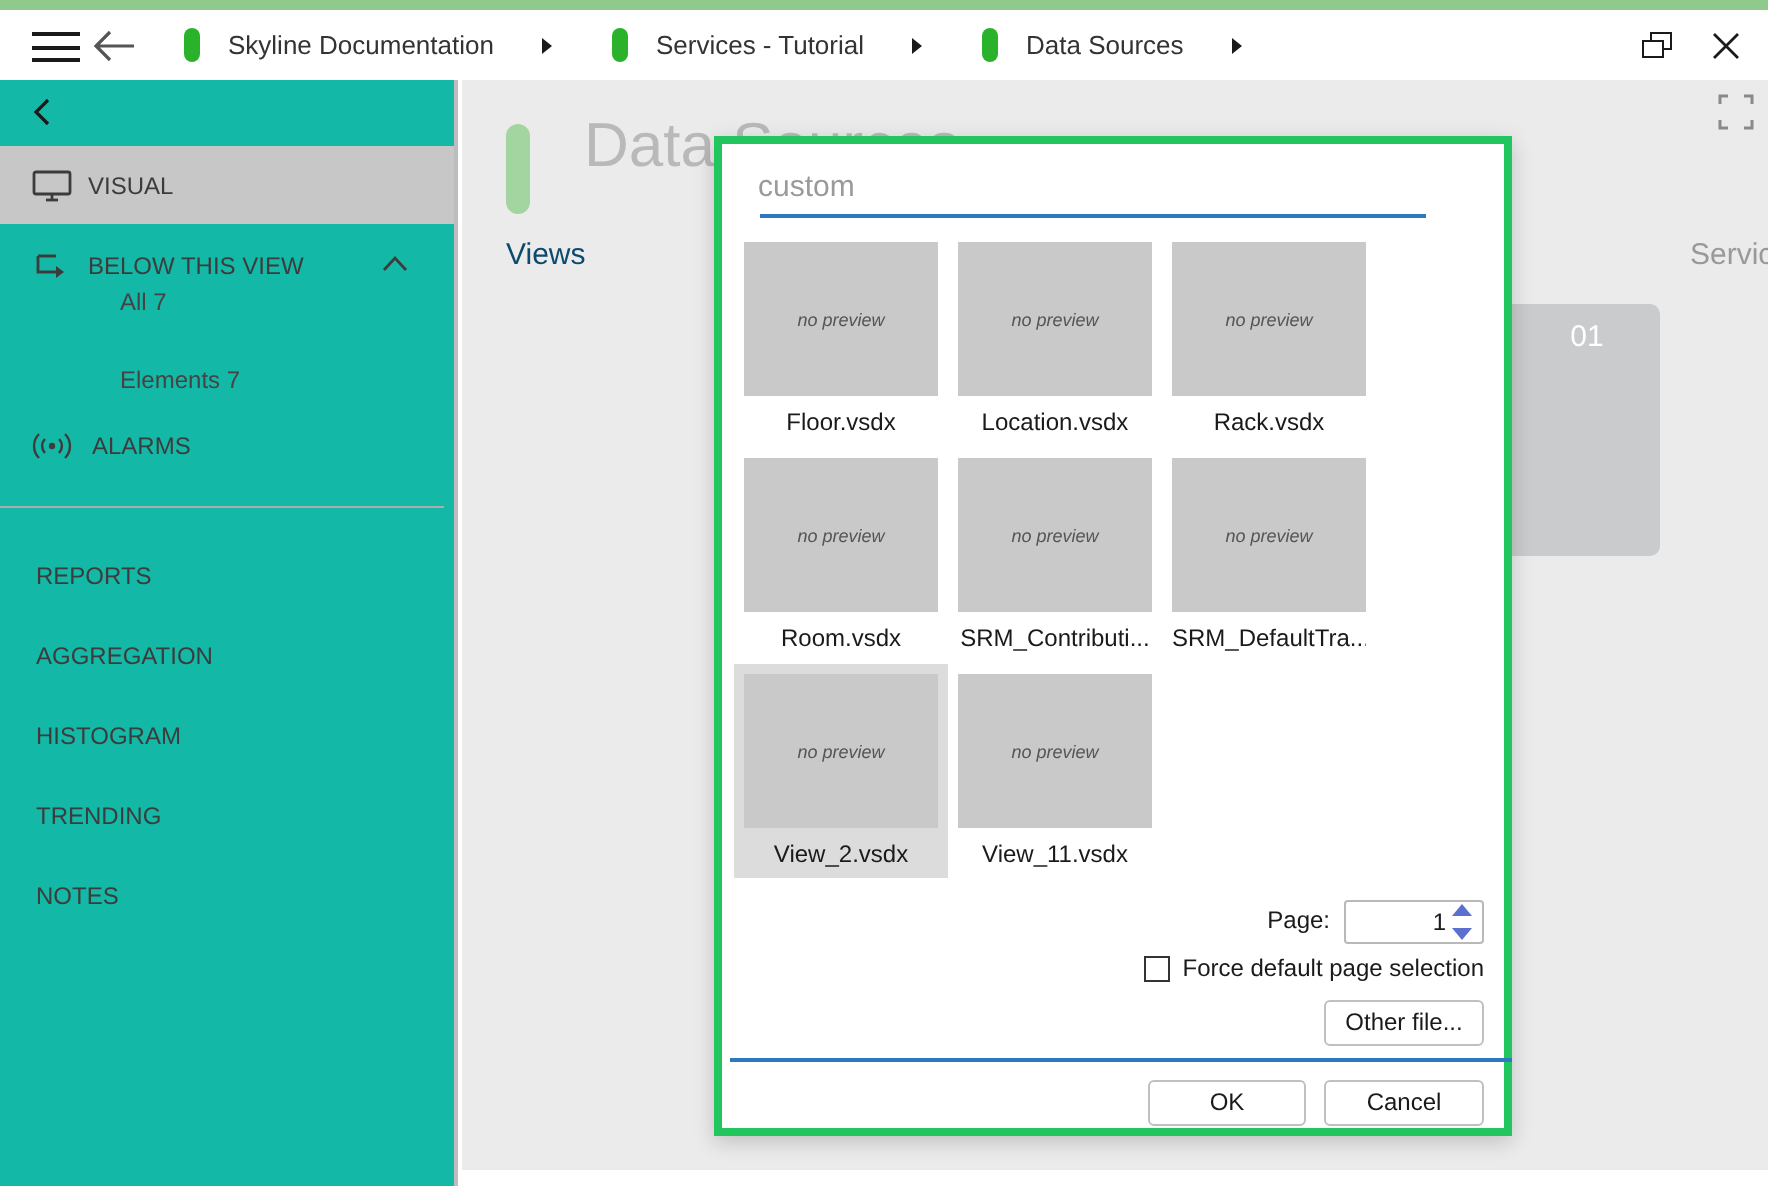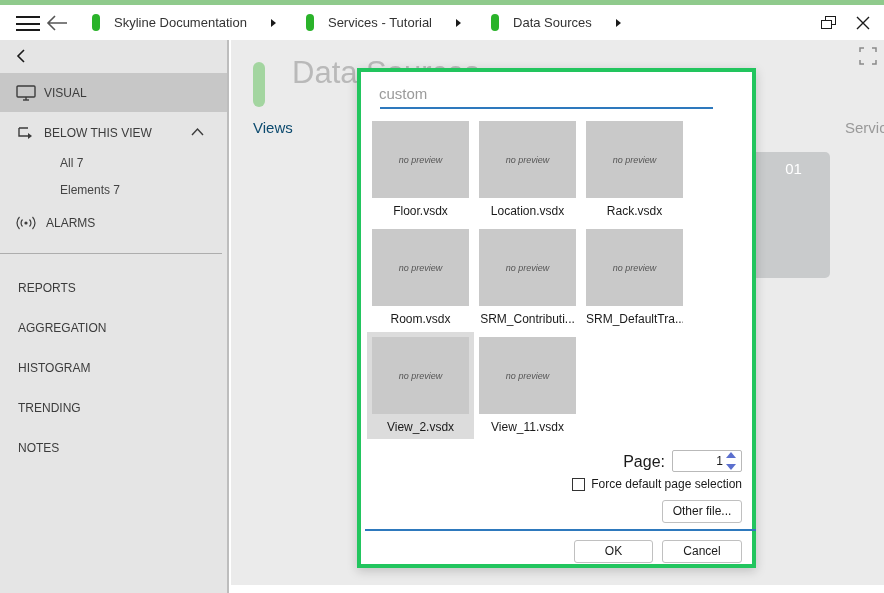--- a/index.html
+++ b/index.html
@@ -20,31 +20,31 @@
   .crumb-pill { width:8px; height:17px; border-radius:4px; background:#2ab32a; margin-right:14px; }
   .crumb-label { font-size:13px; color:#333333; white-space:nowrap; }
   .crumb-arrow { width:0; height:0; border-left:5px solid #1a1a1a; border-top:4px solid transparent; border-bottom:4px solid transparent; margin:0 30px 0 24px; }
   .win-controls { position:absolute; right:8px; top:0; height:35px; display:flex; align-items:center; }
   .restore-icon { position:relative; width:15px; height:13px; margin-right:20px; }
   .restore-icon .r1 { position:absolute; right:0; top:0; width:11px; height:9px; border:1px solid #1a1a1a; background:#fff; }
   .restore-icon .r2 { position:absolute; left:0; bottom:0; width:11px; height:9px; border:1px solid #1a1a1a; background:#fff; }
   .close-icon { width:14px; height:14px; margin-right:6px; }
 
   
-  .sidebar { position:absolute; left:0; top:40px; width:229px; height:553px; background:#e5e5e5; border-right:2px solid #bdbdbd; }
+  .sidebar { position:absolute; left:0; top:40px; width:229px; height:553px; background:#14b8a6; border-right:2px solid #bdbdbd; }
   .sb-collapse { position:absolute; left:14px; top:8px; width:16px; height:16px; }
   .sb-row { position:absolute; left:0; width:227px; display:flex; align-items:center; font-size:12px; color:#3c3c3c; }
   .sb-visual { top:33px; height:39px; background:#c7c7c7; }
   .sb-visual .sb-icon { margin-left:16px; }
   .sb-below { top:80px; height:26px; }
   .sb-below .sb-icon { margin-left:16px; }
   .sb-icon { width:20px; height:18px; margin-right:8px; flex:0 0 auto; }
   .sb-chevron-up { position:absolute; right:22px; top:86px; width:15px; height:12px; }
   .sb-sub { position:absolute; left:60px; font-size:12px; color:#444444; }
-  .sb-all { top:116px;text-align:right; }
+  .sb-all { top:104px;text-align:right; }
   .sb-elements { top:143px; }
   .sb-alarms { top:170px; height:26px; }
   .sb-alarms .sb-icon { margin-left:14px; width:24px; }
   .sb-divider { position:absolute; left:0; top:213px; width:222px; height:1px; background:#adadad; }
   .sb-item { position:absolute; left:18px; height:20px; line-height:20px; font-size:12px; color:#3c3c3c; }
   .sb-reports { top:238px; } .sb-aggregation { top:278px; } .sb-histogram { top:318px; }
   .sb-trending { top:358px; } .sb-notes { top:398px; }
 
   
   .content { position:absolute; left:231px; top:40px; width:653px; height:545px; background:#ebebeb; overflow:hidden; }
@@ -61,21 +61,21 @@
   .filter-input { position:absolute; left:18px; top:8px; width:362px; height:26px; border:none; outline:none; font-size:15px; color:#9a9a9a; font-family:"Liberation Sans", sans-serif; background:transparent; }
   .filter-underline { position:absolute; left:19px; top:35px; width:333px; height:2px; background:#2e79bd; }
 
   .file-grid { position:absolute; left:11px; top:49px; width:330px; display:grid; grid-template-columns:repeat(3, 97px); column-gap:10px; row-gap:11px; }
   .file-tile { width:97px; }
   .file-tile.selected { background:#dcdcdc; box-shadow:0 0 0 5px #dcdcdc; }
   .thumb { width:97px; height:77px; background:#c9c9c9; display:flex; align-items:center; justify-content:center; }
   .no-preview { font-size:9px; font-style:italic; color:#555555; }
   .file-name { margin-top:6px; text-align:center; font-size:12px; color:#1a1a1a; white-space:nowrap; overflow:hidden; }
 
-  .page-label { position:absolute; right:87px; top:381px; font-size:16px; color:#1a1a1a; }
+  .page-label { position:absolute; right:87px; top:381px; font-size:12px; color:#1a1a1a; }
   .page-spinner { position:absolute; right:10px; top:378px; width:70px; height:22px; border:1px solid #b9b9b9; border-radius:2px; background:#ffffff; }
   .page-input { position:absolute; left:2px; top:1px; width:48px; height:18px; border:none; outline:none; text-align:right; font-size:12px; color:#1a1a1a; font-family:"Liberation Sans", sans-serif; }
   .spin-btns { position:absolute; right:3px; top:1px; width:12px; height:18px; display:flex; flex-direction:column; justify-content:space-between; }
   .tri-up { width:0; height:0; border-left:5px solid transparent; border-right:5px solid transparent; border-bottom:6px solid #5b6fce; }
   .tri-down { width:0; height:0; border-left:5px solid transparent; border-right:5px solid transparent; border-top:6px solid #5b6fce; }
 
   .force-row { position:absolute; right:10px; top:405px; display:flex; align-items:center; }
   .checkbox { width:13px; height:13px; border:1px solid #333333; background:#ffffff; margin-right:6px; flex:0 0 auto; }
   .force-label { font-size:12px; color:#1a1a1a; white-space:nowrap; }
 

